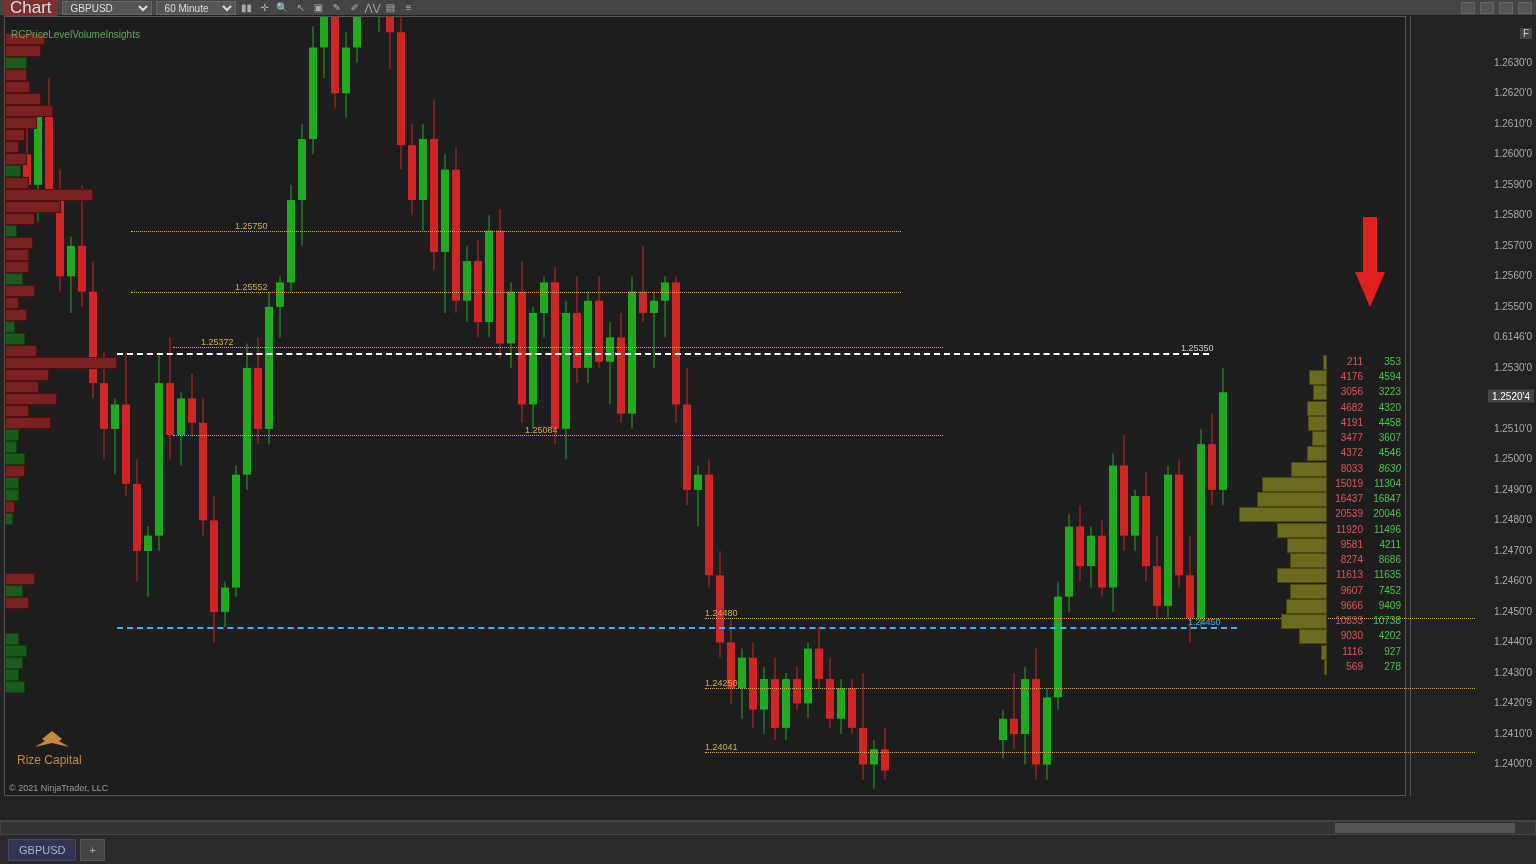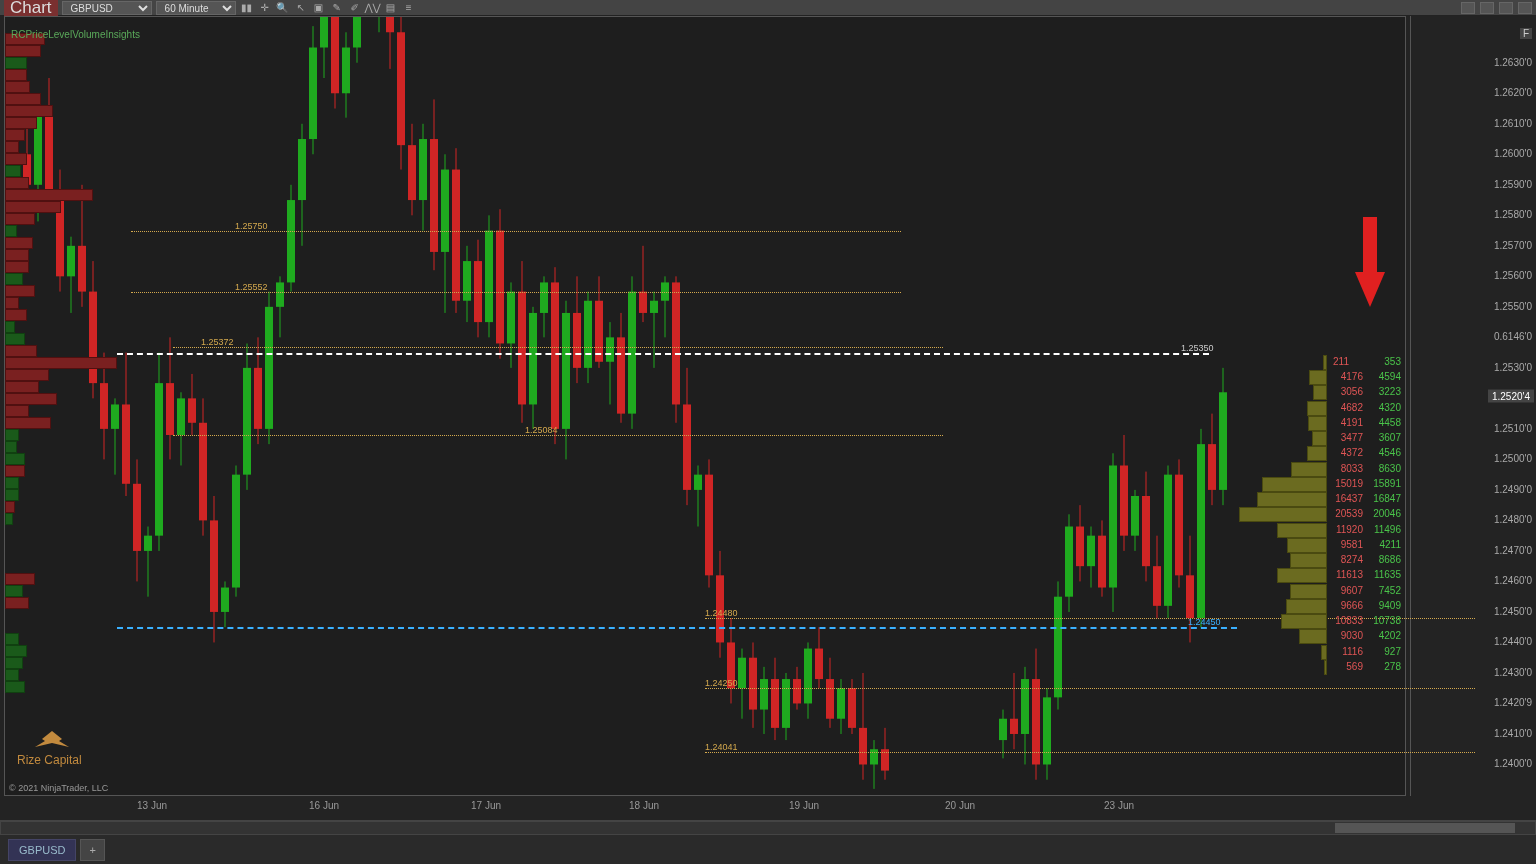--- a/index.html
+++ b/index.html
@@ -360,21 +360,21 @@
         <div class="hline-label" style="top: 591.043px; color: rgb(212, 169, 78); left: 700px;">1.24480</div>
         <div class="hline" style="top: 610.196px; width: 80%; border-top: 2px dashed rgb(58, 176, 255); left: 8%;"></div>
         <div class="hline-label" style="top: 600.196px; color: rgb(58, 176, 255); left: 1183px;">1.24450</div>
         <div class="hline" style="top: 671.216px; width: 55%; border-top: 1.5px dotted rgb(212, 169, 78); left: 50%;"></div>
         <div class="hline-label" style="top: 661.216px; color: rgb(212, 169, 78); left: 700px;">1.24250</div>
         <div class="hline" style="top: 734.981px; width: 55%; border-top: 1.5px dotted rgb(212, 169, 78); left: 50%;"></div>
         <div class="hline-label" style="top: 724.981px; color: rgb(212, 169, 78); left: 700px;">1.24041</div>
       </div>
     <div class="vp-right-wrap" id="vp-right" style="right: 0px; top: 0px; bottom: 0px; width: 170px;">
         <div class="bar" style="top: 337.761px; right: 78px; width: 4px;"></div>
-        <div class="lbl-r" style="top: 338.761px; right: 56px; width: 32px;">211</div>
+        <div class="lbl-r" style="top: 338.761px; right: 42px; width: 32px;">211</div>
         <div class="lbl-g" style="top: 338.761px; right: 4px; width: 34px;">353</div>
         <div class="bar" style="top: 353.016px; right: 78px; width: 18px;"></div>
         <div class="lbl-r" style="top: 354.016px; right: 42px; width: 32px;">4176</div>
         <div class="lbl-g" style="top: 354.016px; right: 4px; width: 34px;">4594</div>
         <div class="bar" style="top: 368.271px; right: 78px; width: 14px;"></div>
         <div class="lbl-r" style="top: 369.271px; right: 42px; width: 32px;">3056</div>
         <div class="lbl-g" style="top: 369.271px; right: 4px; width: 34px;">3223</div>
         <div class="bar" style="top: 383.525px; right: 78px; width: 20px;"></div>
         <div class="lbl-r" style="top: 384.525px; right: 42px; width: 32px;">4682</div>
         <div class="lbl-g" style="top: 384.525px; right: 4px; width: 34px;">4320</div>
@@ -382,24 +382,24 @@
         <div class="lbl-r" style="top: 399.78px; right: 42px; width: 32px;">4191</div>
         <div class="lbl-g" style="top: 399.78px; right: 4px; width: 34px;">4458</div>
         <div class="bar" style="top: 414.035px; right: 78px; width: 15px;"></div>
         <div class="lbl-r" style="top: 415.035px; right: 42px; width: 32px;">3477</div>
         <div class="lbl-g" style="top: 415.035px; right: 4px; width: 34px;">3607</div>
         <div class="bar" style="top: 429.29px; right: 78px; width: 20px;"></div>
         <div class="lbl-r" style="top: 430.29px; right: 42px; width: 32px;">4372</div>
         <div class="lbl-g" style="top: 430.29px; right: 4px; width: 34px;">4546</div>
         <div class="bar" style="top: 444.545px; right: 78px; width: 36px;"></div>
         <div class="lbl-r" style="top: 445.545px; right: 42px; width: 32px;">8033</div>
-        <div class="lbl-g" style="top: 445.545px; right: 4px; width: 34px;">8630</div>
+        <div class="lbl-g" style="top: 445.545px; right: 4px; width: 34px; font-style: italic;">8630</div>
         <div class="bar" style="top: 459.8px; right: 78px; width: 65px;"></div>
         <div class="lbl-r" style="top: 460.8px; right: 42px; width: 32px;">15019</div>
-        <div class="lbl-g" style="top: 460.8px; right: 4px; width: 34px;">15891</div>
+        <div class="lbl-g" style="top: 460.8px; right: 4px; width: 34px;">11304</div>
         <div class="bar" style="top: 475.055px; right: 78px; width: 70px;"></div>
         <div class="lbl-r" style="top: 476.055px; right: 42px; width: 32px;">16437</div>
         <div class="lbl-g" style="top: 476.055px; right: 4px; width: 34px;">16847</div>
         <div class="bar" style="top: 490.31px; right: 78px; width: 88px;"></div>
         <div class="lbl-r" style="top: 491.31px; right: 42px; width: 32px;">20539</div>
         <div class="lbl-g" style="top: 491.31px; right: 4px; width: 34px;">20046</div>
         <div class="bar" style="top: 505.565px; right: 78px; width: 50px;"></div>
         <div class="lbl-r" style="top: 506.565px; right: 42px; width: 32px;">11920</div>
         <div class="lbl-g" style="top: 506.565px; right: 4px; width: 34px;">11496</div>
         <div class="bar" style="top: 520.82px; right: 78px; width: 40px;"></div>
@@ -466,29 +466,20 @@
       <div class="tick" style="top: 564.431px;">1.2460'0</div>
       <div class="tick" style="top: 594.941px;">1.2450'0</div>
       <div class="tick" style="top: 625.451px;">1.2440'0</div>
       <div class="tick" style="top: 655.961px;">1.2430'0</div>
       <div class="tick" style="top: 686.471px;">1.2420'9</div>
       <div class="tick" style="top: 716.98px;">1.2410'0</div>
       <div class="tick" style="top: 747.49px;">1.2400'0</div>
       <div class="tick current" style="top: 380.152px;">1.2520'4</div>
     </div>
 
-  <div class="time-axis" id="time-axis">
-      <div class="tick" style="left: 148px;">13 Jun</div>
-      <div class="tick" style="left: 320px;">16 Jun</div>
-      <div class="tick" style="left: 482px;">17 Jun</div>
-      <div class="tick" style="left: 640px;">18 Jun</div>
-      <div class="tick" style="left: 800px;">19 Jun</div>
-      <div class="tick" style="left: 956px;">20 Jun</div>
-      <div class="tick" style="left: 1115px;">23 Jun</div>
-    </div>
 </div>
 
 <div class="bottom-bar">
   <div class="scrollbar">
       <div class="scroll-thumb"></div>
     </div>
   <div class="tabs">
     <span class="tab">GBPUSD</span>
     <span class="tab-add">+</span>
   </div>

